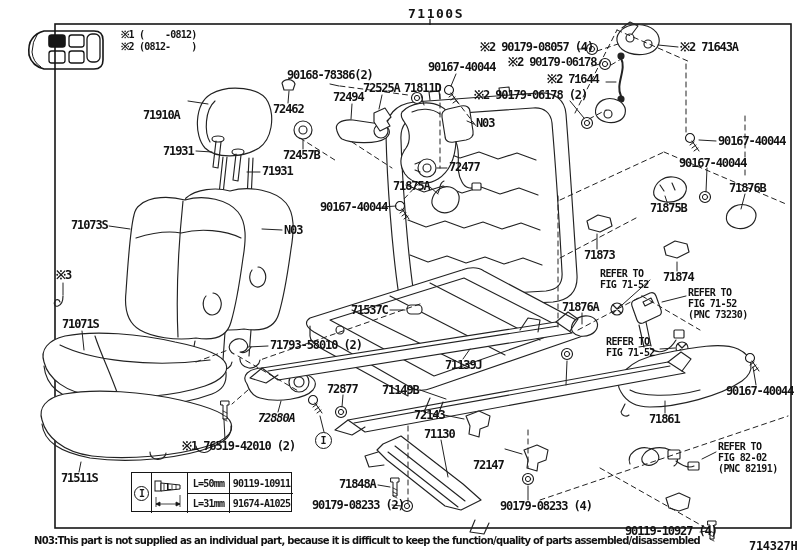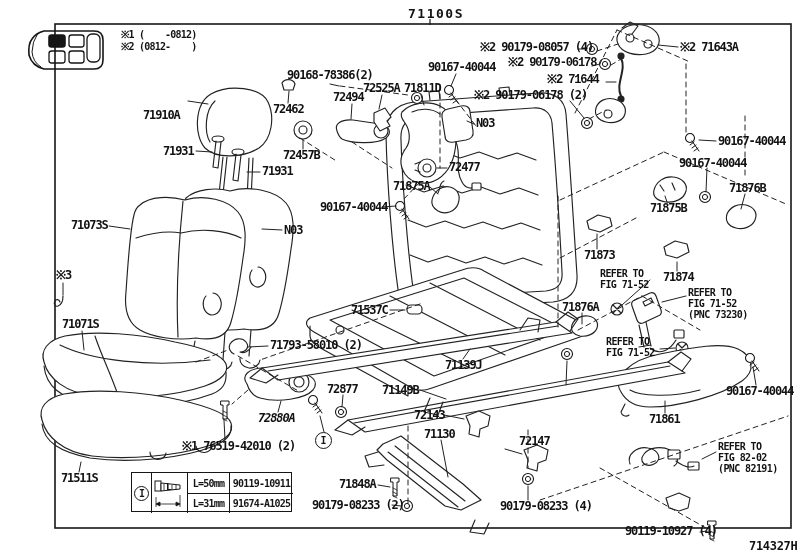--- a/index.html
+++ b/index.html
@@ -286,20 +286,21 @@
         M 578,330 L 642,296 M 642,296 L 700,330 M 558,196 L 558,330
         M 196,362 L 228,350 M 238,356 L 300,392 M 420,304 L 260,360
         M 248,390 L 232,404
         M 408,426 L 408,506 M 528,430 L 528,468
         M 540,500 L 788,416 M 600,468 L 706,528"></path>
     </g>
   </svg>
 
   <div class="page-title">71100S</div>
   <div class="doc-number">714327H</div>
+  <div class="footer-note">N03:This part is not supplied as an individual part, because it is difficult to keep the function/quality of parts assembled/disassembled</div>
 
   <div class="legend-note" style="left:121px;top:27px">※1 (    -0812)</div>
   <div class="legend-note" style="left:121px;top:39px">※2 (0812-    )</div>
 
   <div id="callout-layer">
       <div class="callout" style="left: 143px; top: 95px; margin-top: 15px;">71910A</div>
       <div class="callout" style="left: 287px; top: 70px;">90168-78386(2)</div>
       <div class="callout" style="left: 273px; top: 104px;">72462</div>
       <div class="callout" style="left: 333px; top: 92px;">72494</div>
       <div class="callout" style="left: 363px; top: 83px;">72525A</div>
@@ -338,21 +339,21 @@
       <div class="callout" style="left: 270px; top: 340px;">71793-58010 (2)</div>
       <div class="callout" style="left: 351px; top: 305px;">71537C</div>
       <div class="callout" style="left: 445px; top: 360px;">71139J</div>
       <div class="callout" style="left: 382px; top: 385px;">71149B</div>
       <div class="callout" style="left: 327px; top: 384px;">72877</div>
       <div class="callout" style="left: 258px; top: 413px; font-style: italic;">72880A</div>
       <div class="callout" style="left: 182px; top: 441px;">※1 76519-42010 (2)</div>
       <div class="callout" style="left: 61px; top: 473px;">71511S</div>
       <div class="callout" style="left: 414px; top: 410px;">72143</div>
       <div class="callout" style="left: 424px; top: 429px;">71130</div>
-      <div class="callout" style="left: 473px; top: 436px; margin-left: 46px;">72147</div>
+      <div class="callout" style="left: 473px; top: 460px;">72147</div>
       <div class="callout" style="left: 339px; top: 479px;">71848A</div>
       <div class="callout" style="left: 312px; top: 500px;">90179-08233 (2)</div>
       <div class="callout" style="left: 500px; top: 501px;">90179-08233 (4)</div>
       <div class="callout" style="left: 649px; top: 414px;">71861</div>
       <div class="callout" style="left: 726px; top: 386px;">90167-40044</div>
       <div class="callout ref" style="left: 718px; top: 441px;">REFER TO
 FIG 82-02
 (PNC 82191)</div>
       <div class="callout" style="left: 625px; top: 526px;">90119-10927 (4)</div>
     </div>

